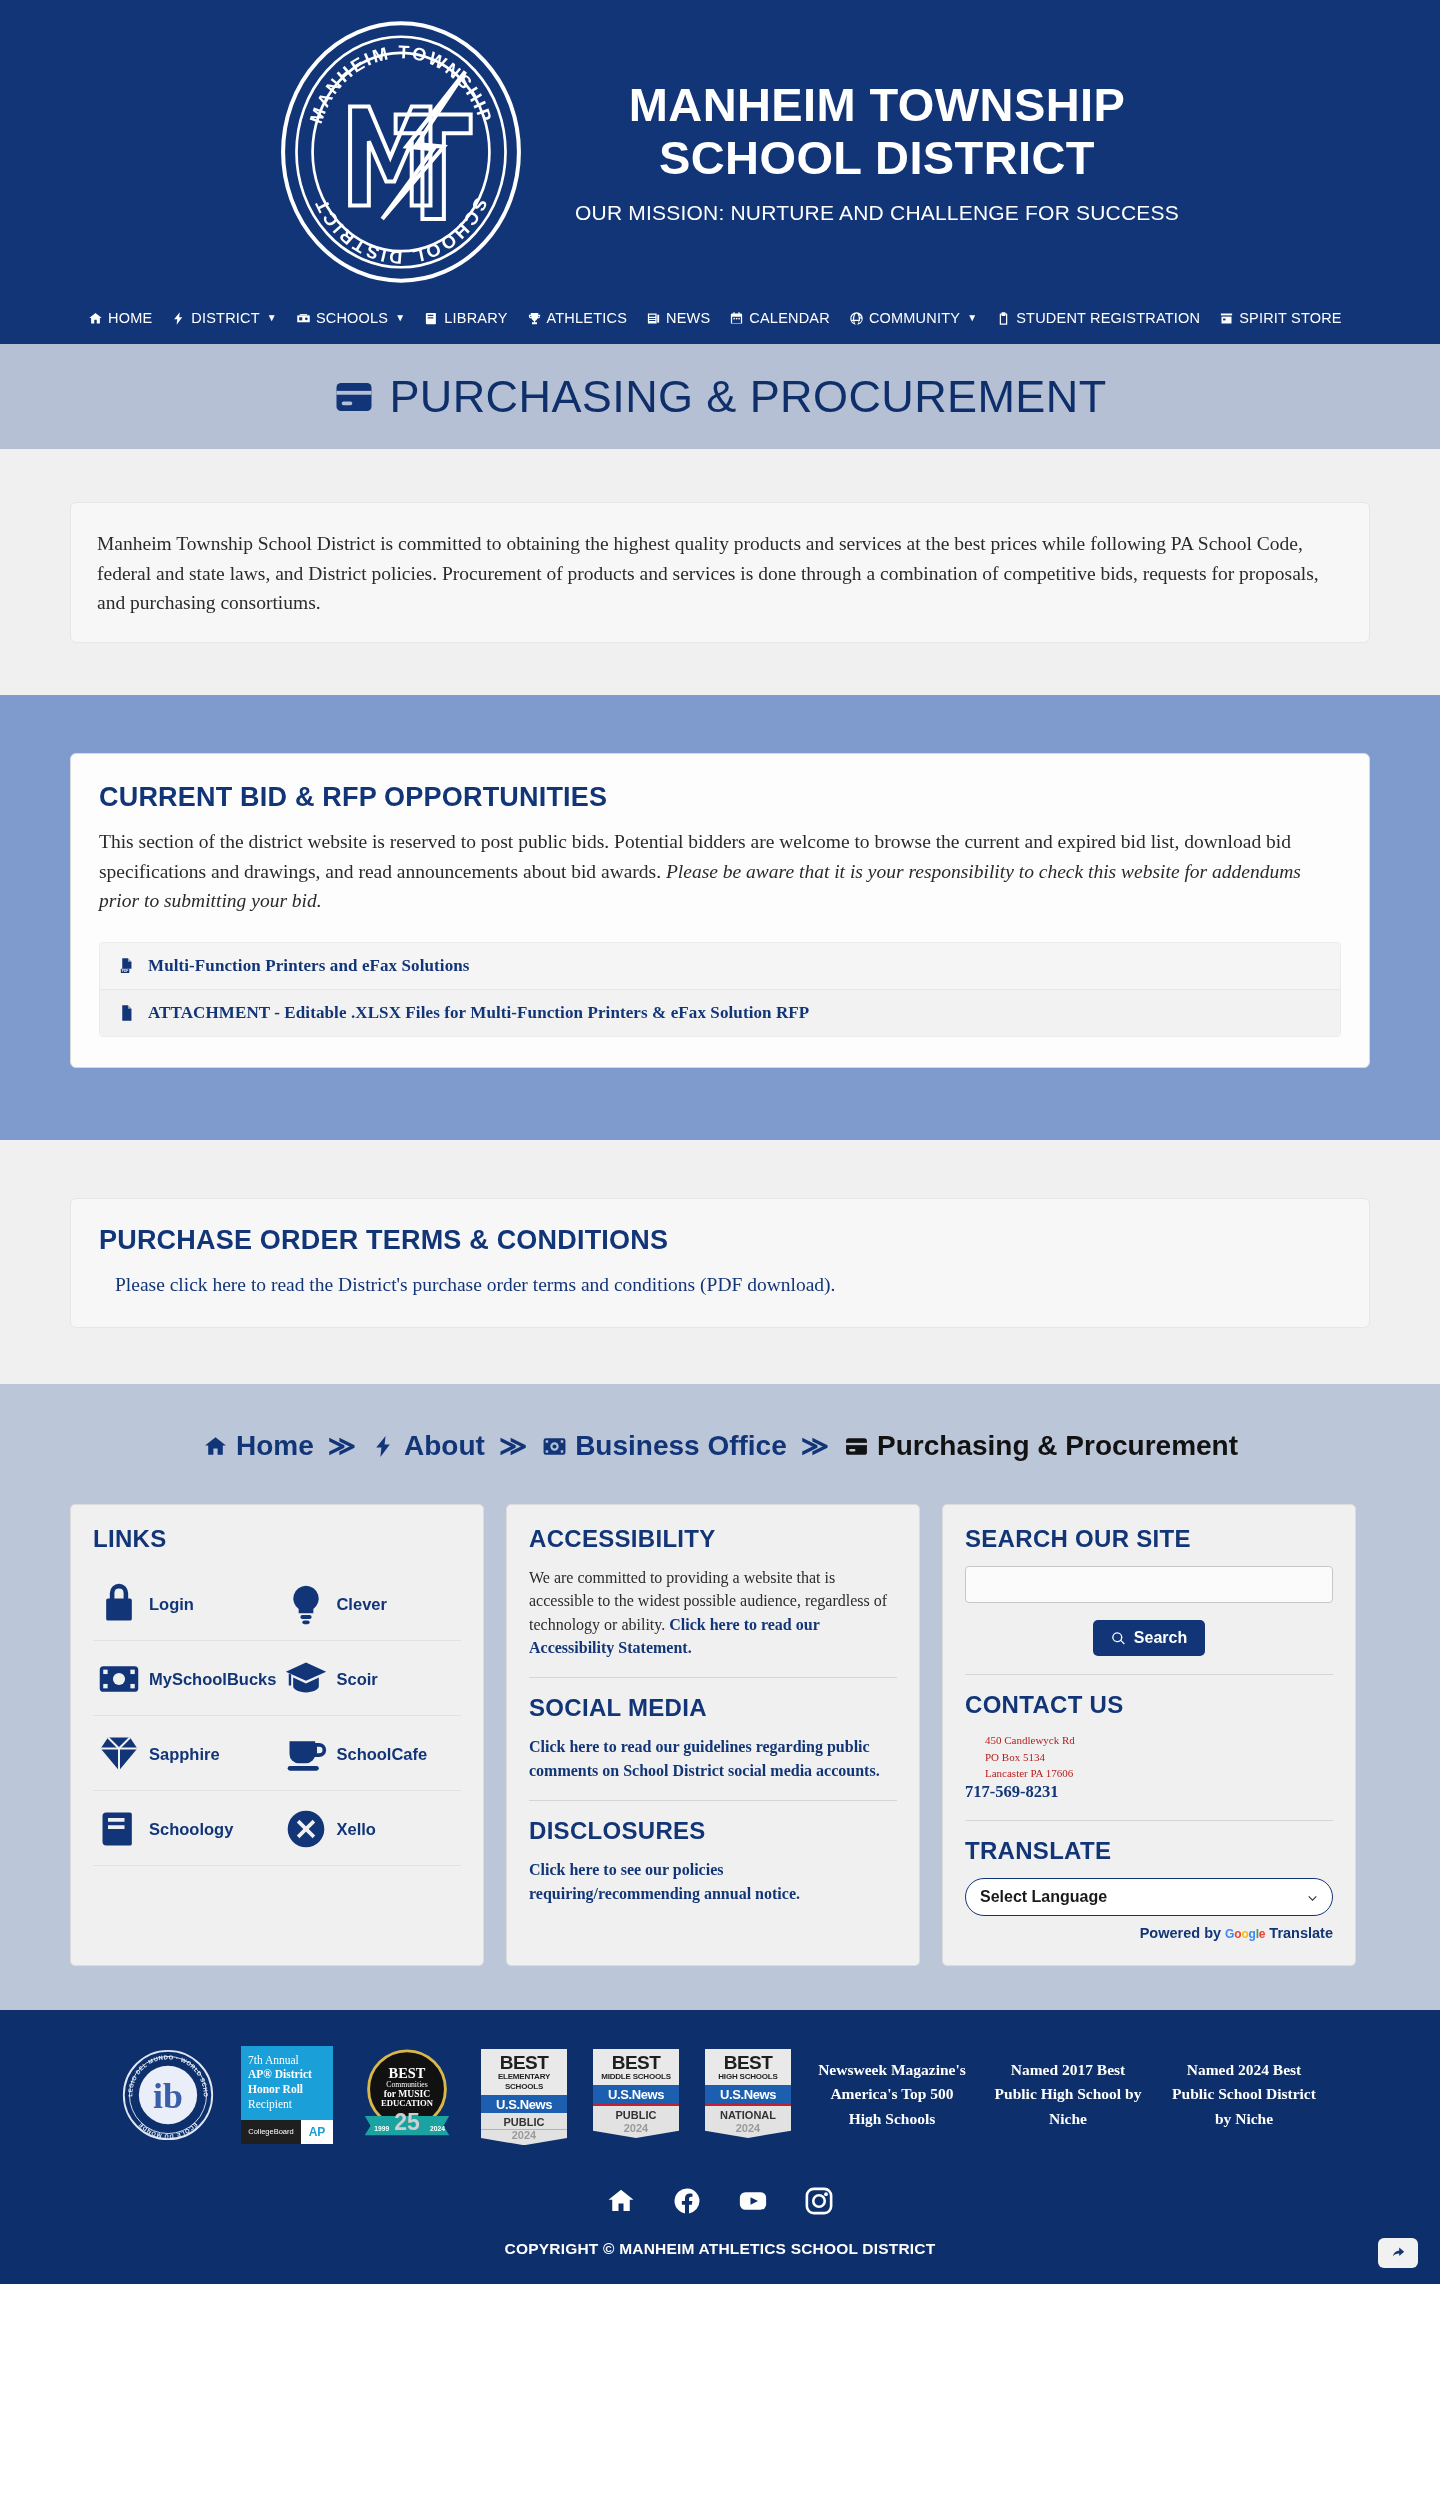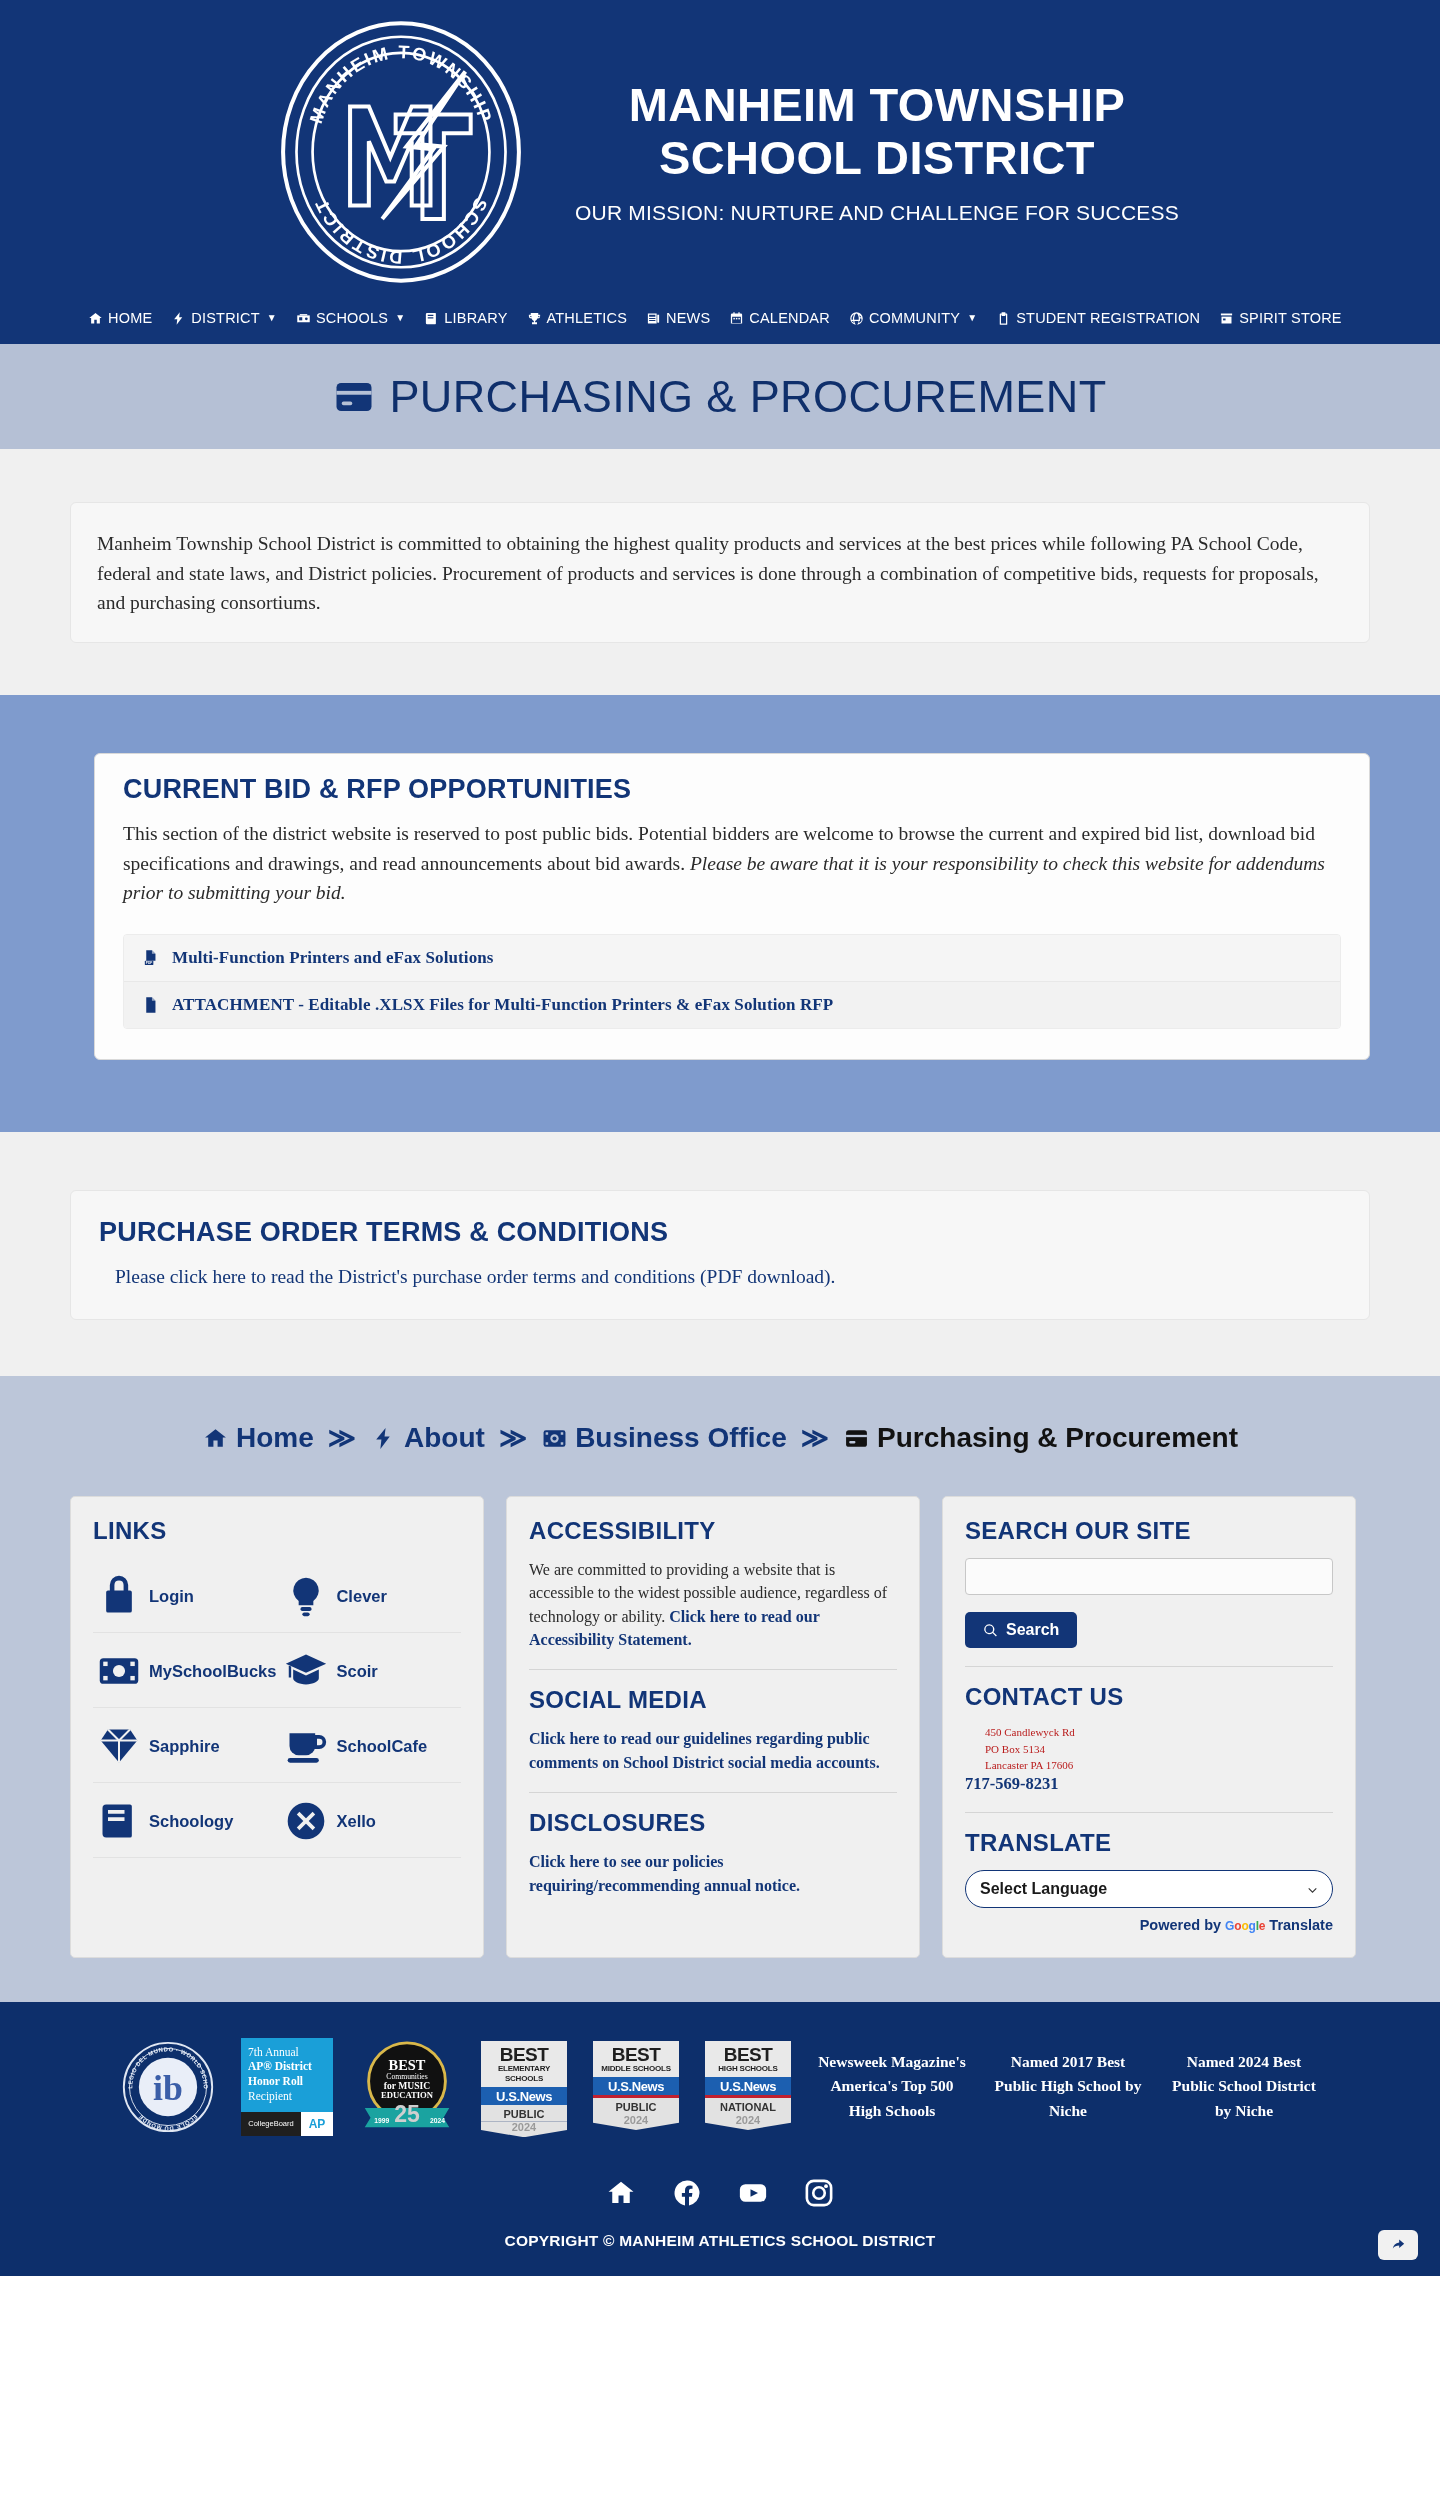--- a/index.html
+++ b/index.html
@@ -105,21 +105,21 @@
 
   .intro-band { padding: 53px 0 52px 0; }
   .intro-card { padding: 26px 26px 24px 26px; }
   .intro-text {
     font-size: 19.5px;
     line-height: 1.52;
     color: #2a2a2a;
   }
 
   .bid-band { padding: 58px 0 72px 0; }
-  .bid-card { padding: 20px 28px 30px 28px; margin-left: 24px; }
+  .bid-card { padding: 28px 28px 30px 28px; }
   .section-heading {
     font-family: "Liberation Sans", sans-serif;
     font-weight: 700;
     font-size: 27px;
     color: #123577;
     letter-spacing: .2px;
     margin-bottom: 14px;
   }
   .bid-body { font-size: 19.5px; line-height: 1.52; color: #2a2a2a; }
   .bid-body em { font-style: italic; }
@@ -231,21 +231,21 @@
   .search-input {
     width: 100%;
     height: 37px;
     border: 1px solid #c7c7c7;
     border-radius: 4px;
     background: #fbfbfb;
     font-size: 15px;
     padding: 0 9px;
     font-family: "Liberation Serif", serif;
   }
-  .search-row { display: flex; justify-content: flex-start; margin-top: 17px; }
+  .search-row { display: flex; justify-content: center; margin-top: 17px; }
   .search-btn {
     background: #123577;
     color: #fff;
     border: none;
     border-radius: 5px;
     padding: 9px 18px;
     font-family: "Liberation Sans", sans-serif;
     font-weight: 700;
     font-size: 16px;
     display: inline-flex;

